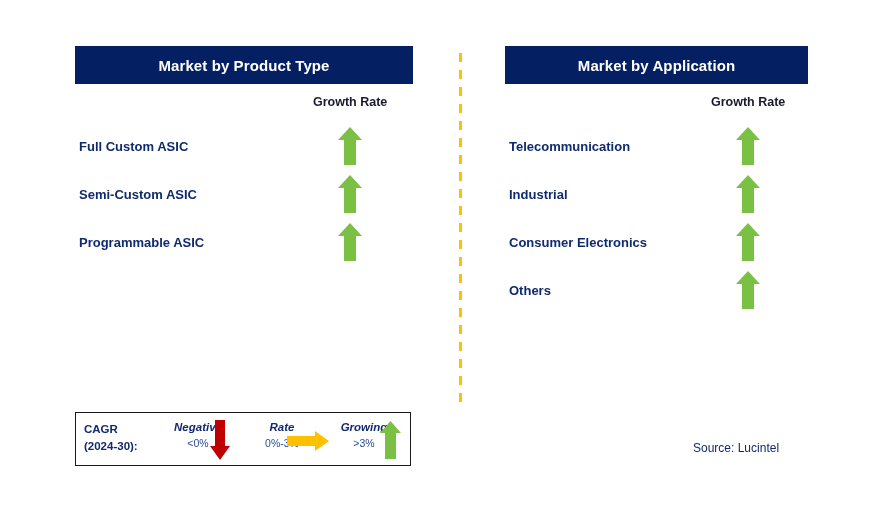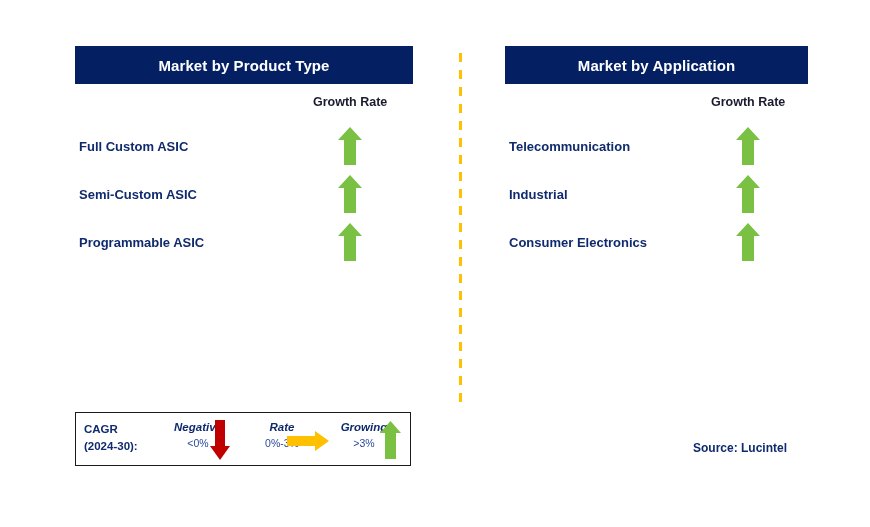--- a/index.html
+++ b/index.html
@@ -149,21 +149,21 @@
   .legend-icon-down  { left: 209px; top: 419px; width: 22px; height: 42px; }
   .legend-icon-right { left: 286px; top: 430px; width: 44px; height: 22px; }
   .legend-icon-up    { left: 379px; top: 420px; width: 23px; height: 40px; }
 
   
   .source {
     position: absolute;
     left: 693px;
     top: 441px;
     font-size: 12px;
-    font-weight: bold;
+    font-weight: normal;
     color: #102a6e;
     white-space: nowrap;
   }
 </style>
 </head>
 <body>
 
 <div class="panel panel-left">
   <div class="panel-header">
     <span>Market by Product Type</span>
@@ -231,20 +231,28 @@
 
     <div class="row">
       <span class="row-label">Consumer Electronics</span>
       <span class="row-arrow">
         <svg viewBox="0 0 26 40" width="26" height="40" aria-hidden="true">
           <polygon points="13,1 25,14 19,14 19,39 7,39 7,14 1,14" fill="#7ac143"></polygon>
         </svg>
       </span>
     </div>
 
+    <div class="row">
+      <span class="row-label">Others</span>
+      <span class="row-arrow">
+        <svg viewBox="0 0 26 40" width="26" height="40" aria-hidden="true">
+          <polygon points="13,1 25,14 19,14 19,39 7,39 7,14 1,14" fill="#7ac143"></polygon>
+        </svg>
+      </span>
+    </div>
 
   </div>
 </div>
 
 <div class="legend">
   <div class="legend-cagr">
     <span>CAGR</span><br>
     <span>(2024-30):</span>
   </div>
 

